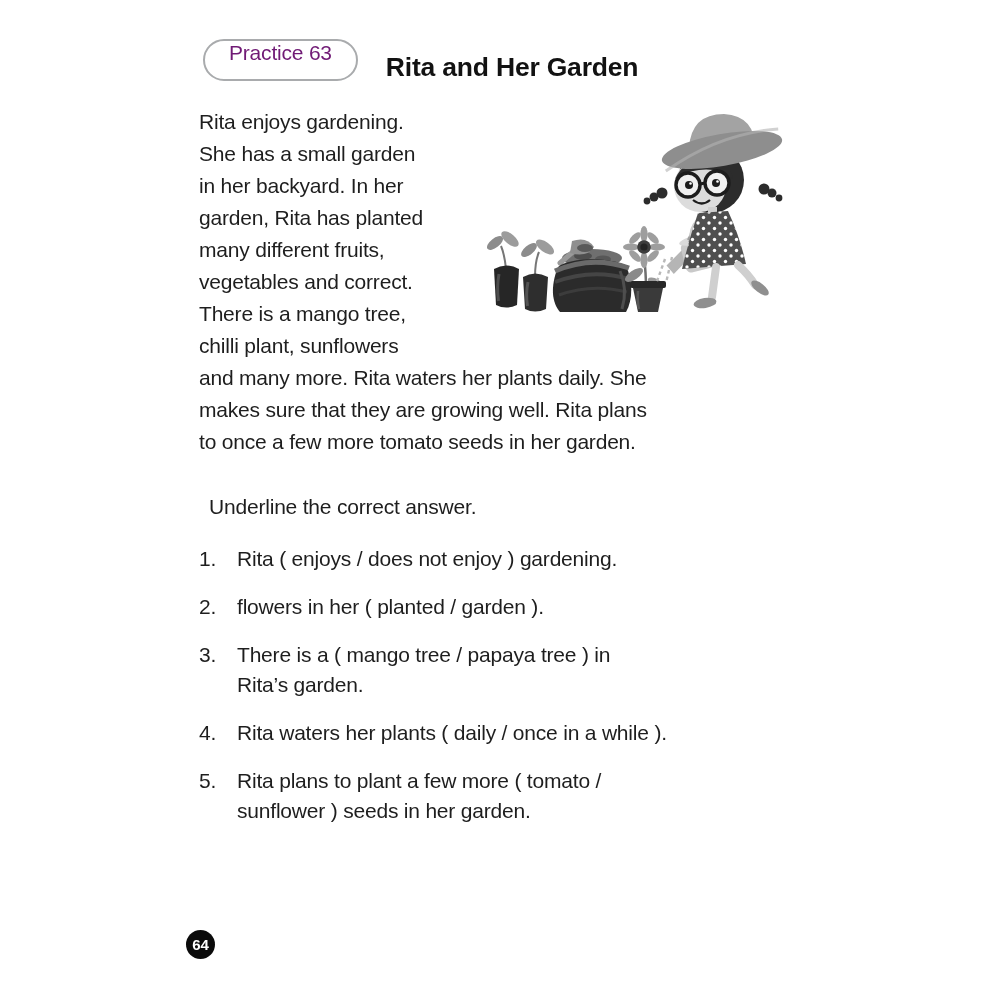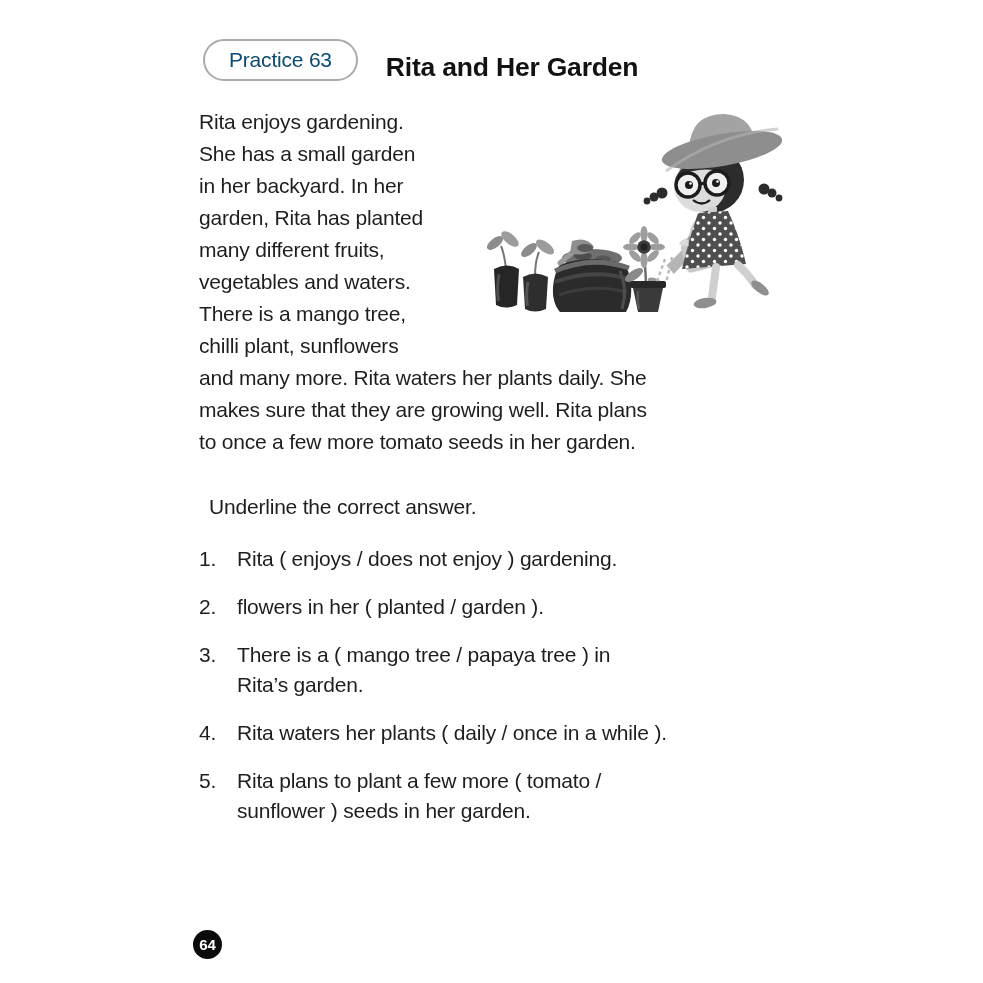--- a/index.html
+++ b/index.html
@@ -5,39 +5,39 @@
   html,body { margin:0; padding:0; background:#fff; }
   .page {
     position:relative; width:983px; height:983px; background:#ffffff;
     font-family:"Liberation Sans","DejaVu Sans",sans-serif; color:#1e1e1e;
     overflow:hidden;
   }
   .header { position:absolute; left:203px; top:36px; display:flex; align-items:center; }
   .badge {
     box-sizing:border-box; height:42px; padding:0 24px; background:#fff;
     border:2.5px solid #a9abad; border-radius:21px;
-    display:flex; align-items:center; font-size:21px; color:#0c4a6e; letter-spacing:-0.2px;
+    display:flex; align-items:flex-start; font-size:21px; color:#701a75; letter-spacing:-0.2px;
   }
   .title { margin:16px 0 0 28px; font-size:26.5px; font-weight:700; color:#121212; letter-spacing:-0.2px; }
 
   .passage { position:absolute; left:199px; top:106px; width:505px; }
   .pline { font-size:21px; line-height:32px; letter-spacing:-0.2px; white-space:nowrap; color:#1e1e1e; }
 
   .illustration { position:absolute; left:486px; top:99px; width:298px; height:222px; }
   .illustration svg { display:block; width:100%; height:100%; }
 
   .instruction { position:absolute; left:209px; top:492px; margin:0; font-size:21px; line-height:30px; letter-spacing:-0.2px; }
 
   .questions { position:absolute; left:199px; top:544px; margin:0; padding:0; list-style:none; }
   .question { display:flex; margin-bottom:18px; font-size:21px; line-height:30px; letter-spacing:-0.2px; }
   .qnum { flex:0 0 38px; }
   .qline { display:block; white-space:nowrap; }
 
   .page-num {
-    position:absolute; left:193px; top:930px; width:29px; height:29px; border-radius:50%;
+    position:absolute; left:186px; top:930px; width:29px; height:29px; border-radius:50%;
     background:#0b0b0b; color:#ffffff; display:flex; align-items:center; justify-content:center;
     font-size:15px; font-weight:700;
   }
 </style>
 </head>
 <body>
 
 <div class="page">
 
   <header class="header">
@@ -46,21 +46,21 @@
     </div>
     <h1 class="title">Rita and Her Garden</h1>
   </header>
 
   <section class="passage">
     <div class="pline">Rita enjoys gardening.</div>
     <div class="pline">She has a small garden</div>
     <div class="pline">in her backyard. In her</div>
     <div class="pline">garden, Rita has planted</div>
     <div class="pline">many different fruits,</div>
-    <div class="pline">vegetables and waters.</div>
+    <div class="pline">vegetables and correct.</div>
     <div class="pline">There is a mango tree,</div>
     <div class="pline">chilli plant, sunflowers</div>
     <div class="pline">and many more. Rita waters her plants daily. She</div>
     <div class="pline">makes sure that they are growing well. Rita plans</div>
     <div class="pline">to once a few more tomato seeds in her garden.</div>
   </section>
 
   <figure class="illustration" style="margin:0;">
     <svg viewBox="0 0 298 222" xmlns="http://www.w3.org/2000/svg">
       <defs>

